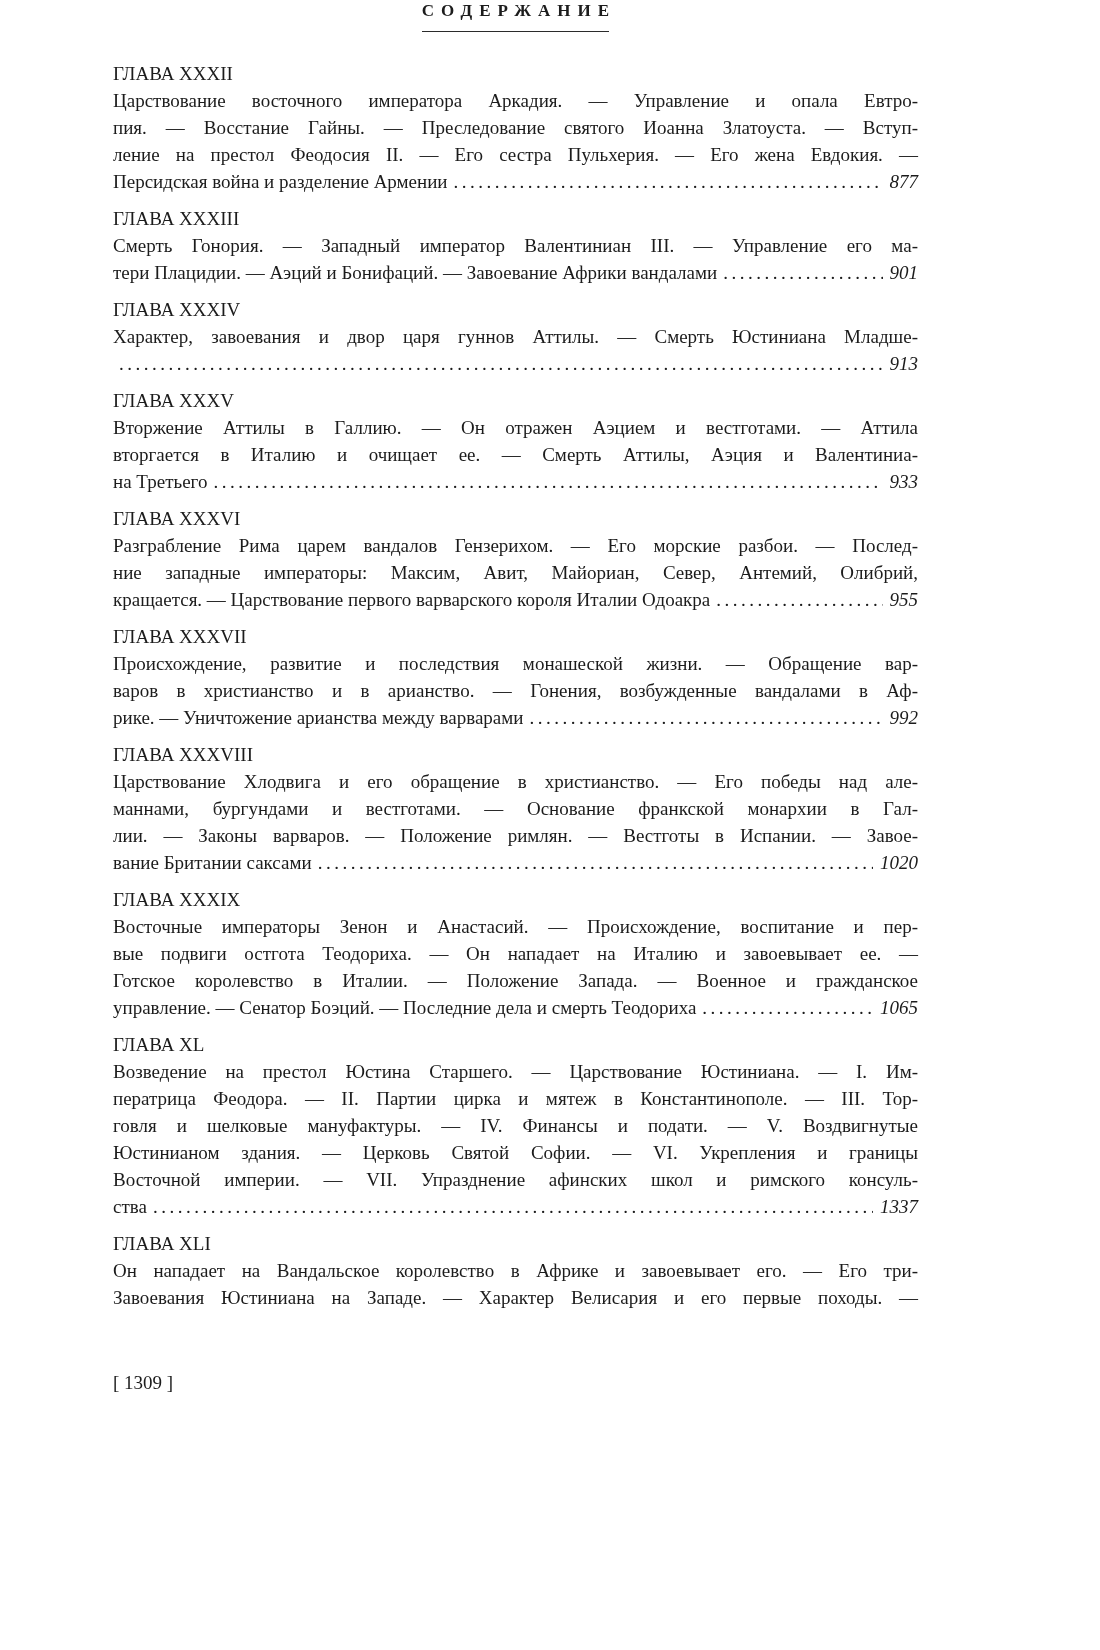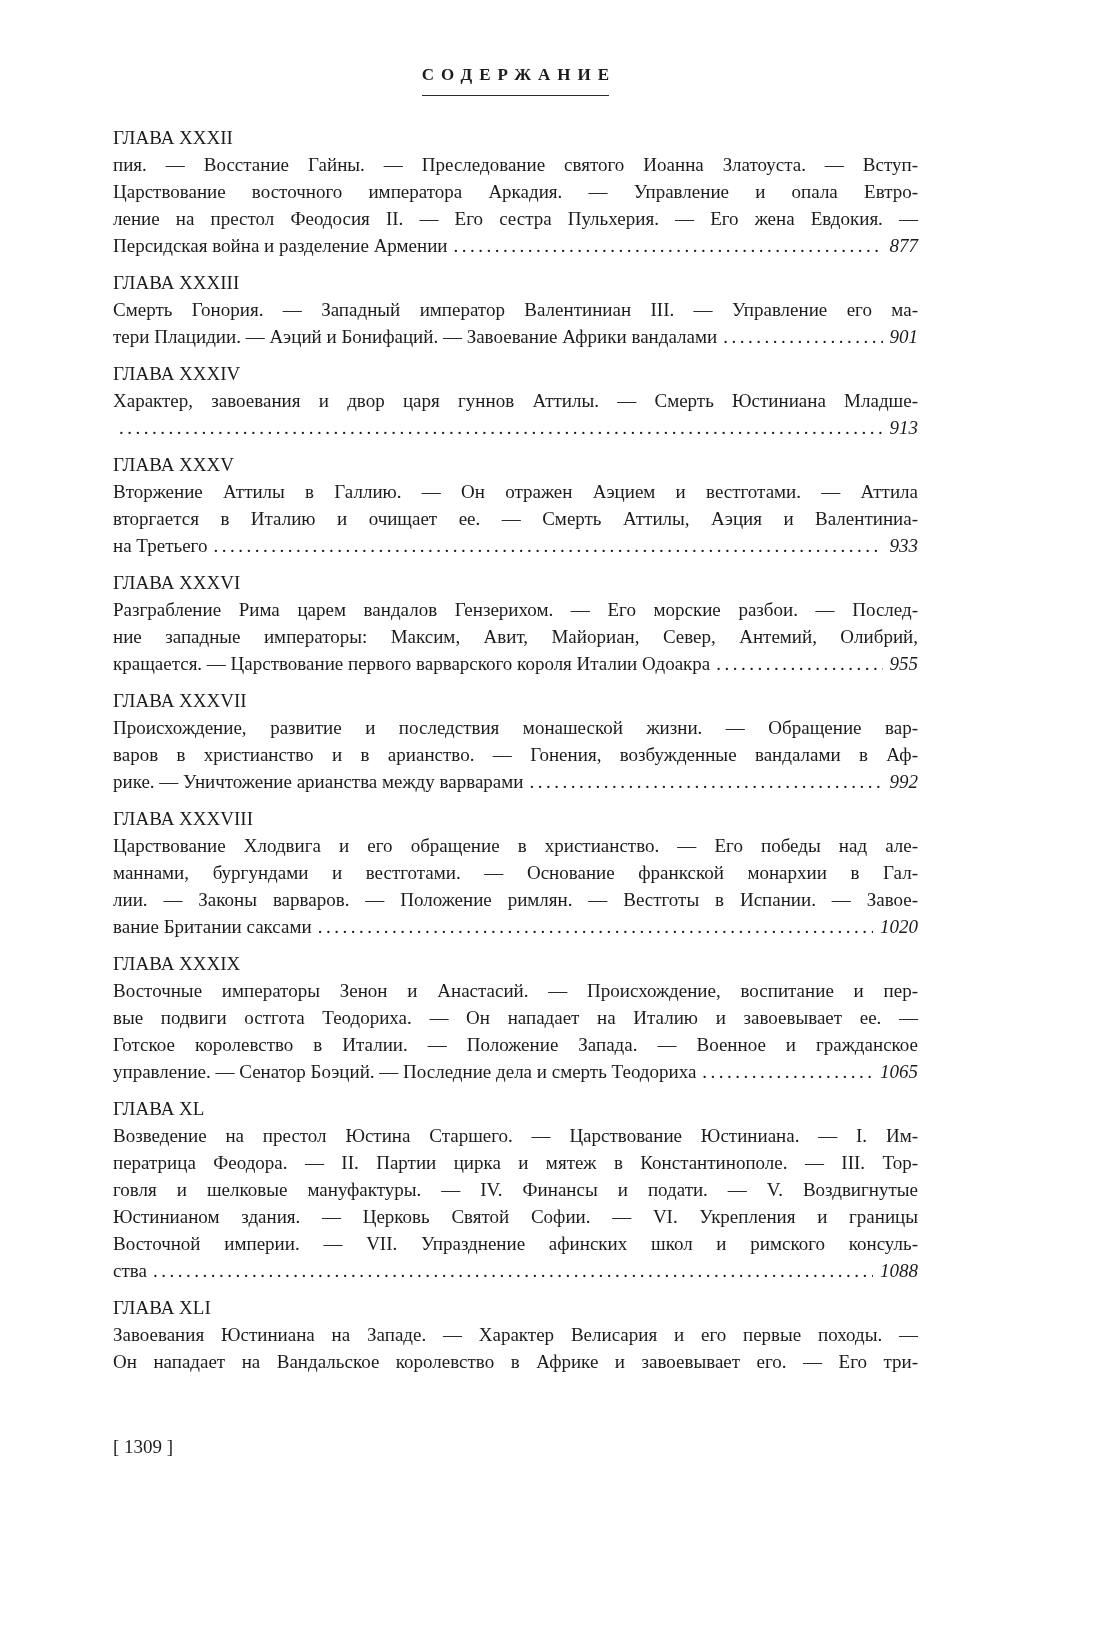--- a/index.html
+++ b/index.html
@@ -8,21 +8,20 @@
     width: 1100px;
     height: 1650px;
     overflow: hidden;
     font-family: "Liberation Serif", serif;
     color: #1c1c1c;
     position: relative;
   }
   .page-block {
     width: 805px;
     margin-left: 113px;
-    padding-top: 64px;
   }
   .toc-title {
     font-size: 17px;
     line-height: 22px;
     font-weight: 700;
     letter-spacing: 7px;
     text-align: center;
     text-indent: 7px; 
   }
   .title-rule {
@@ -73,22 +72,22 @@
 <div class="page-block">
   <header>
     <h1 class="toc-title">СОДЕРЖАНИЕ</h1>
     <div class="title-rule"></div>
   </header>
 
   <main class="toc-body" id="toc">
   <section class="entry">
     <div class="chapter-heading">ГЛАВА XXXII</div>
     <div class="chapter-body">
+          <div class="line">Царствование восточного императора Аркадия. — Управление и опала Евтро-</div>
           <div class="line">пия. — Восстание Гайны. — Преследование святого Иоанна Златоуста. — Вступ-</div>
-          <div class="line">Царствование восточного императора Аркадия. — Управление и опала Евтро-</div>
           <div class="line">ление на престол Феодосия II. — Его сестра Пульхерия. — Его жена Евдокия. —</div>
           <div class="lastline">
             <span class="tail">Персидская война и разделение Армении</span>
             <span class="dots">................................................................................................................................................................</span>
             <span class="pg">877</span>
           </div>
         </div>
   </section>
 
   <section class="entry">
@@ -185,30 +184,30 @@
     <div class="chapter-heading">ГЛАВА XL</div>
     <div class="chapter-body">
           <div class="line">Возведение на престол Юстина Старшего. — Царствование Юстиниана. — I. Им-</div>
           <div class="line">ператрица Феодора. — II. Партии цирка и мятеж в Константинополе. — III. Тор-</div>
           <div class="line">говля и шелковые мануфактуры. — IV. Финансы и подати. — V. Воздвигнутые</div>
           <div class="line">Юстинианом здания. — Церковь Святой Софии. — VI. Укрепления и границы</div>
           <div class="line">Восточной империи. — VII. Упразднение афинских школ и римского консуль-</div>
           <div class="lastline">
             <span class="tail">ства</span>
             <span class="dots">................................................................................................................................................................</span>
-            <span class="pg">1088</span>
+            <span class="pg">1337</span>
           </div>
         </div>
   </section>
 
   <section class="entry">
     <div class="chapter-heading">ГЛАВА XLI</div>
     <div class="chapter-body">
+          <div class="line">Он нападает на Вандальское королевство в Африке и завоевывает его. — Его три-</div>
           <div class="line">Завоевания Юстиниана на Западе. — Характер Велисария и его первые походы. —</div>
-          <div class="line">Он нападает на Вандальское королевство в Африке и завоевывает его. — Его три-</div>
         </div>
   </section>
 </main>
 
   <footer class="folio">
     <span>[ 1309 ]</span>
   </footer>
 </div>
 
 </body></html>

